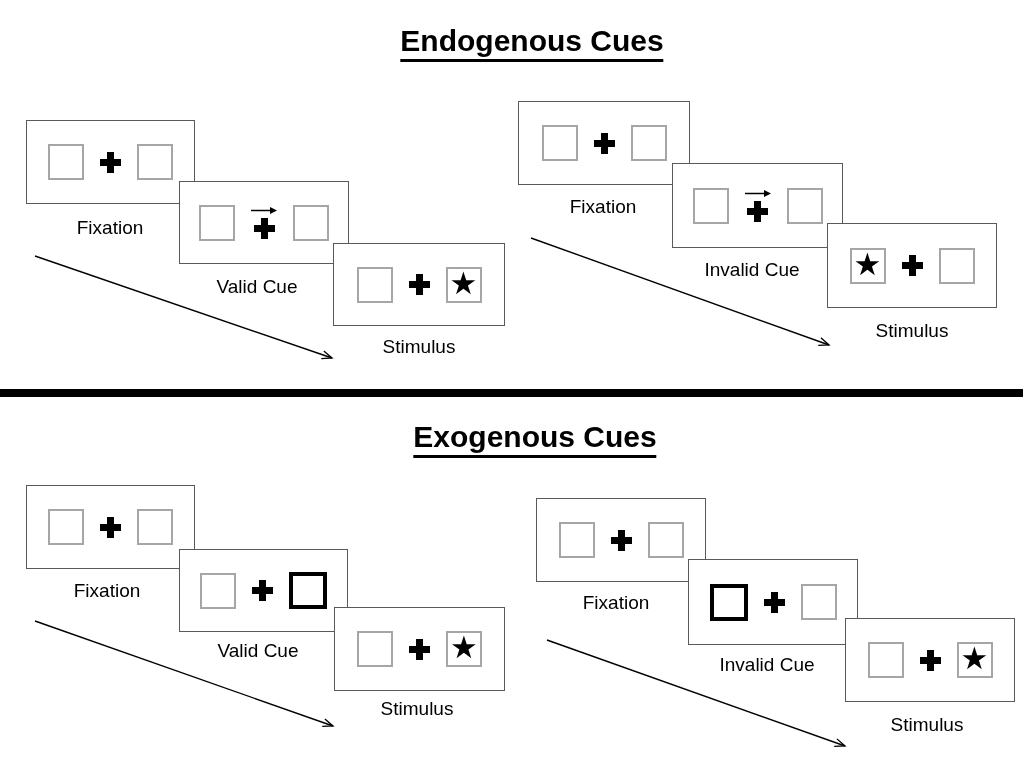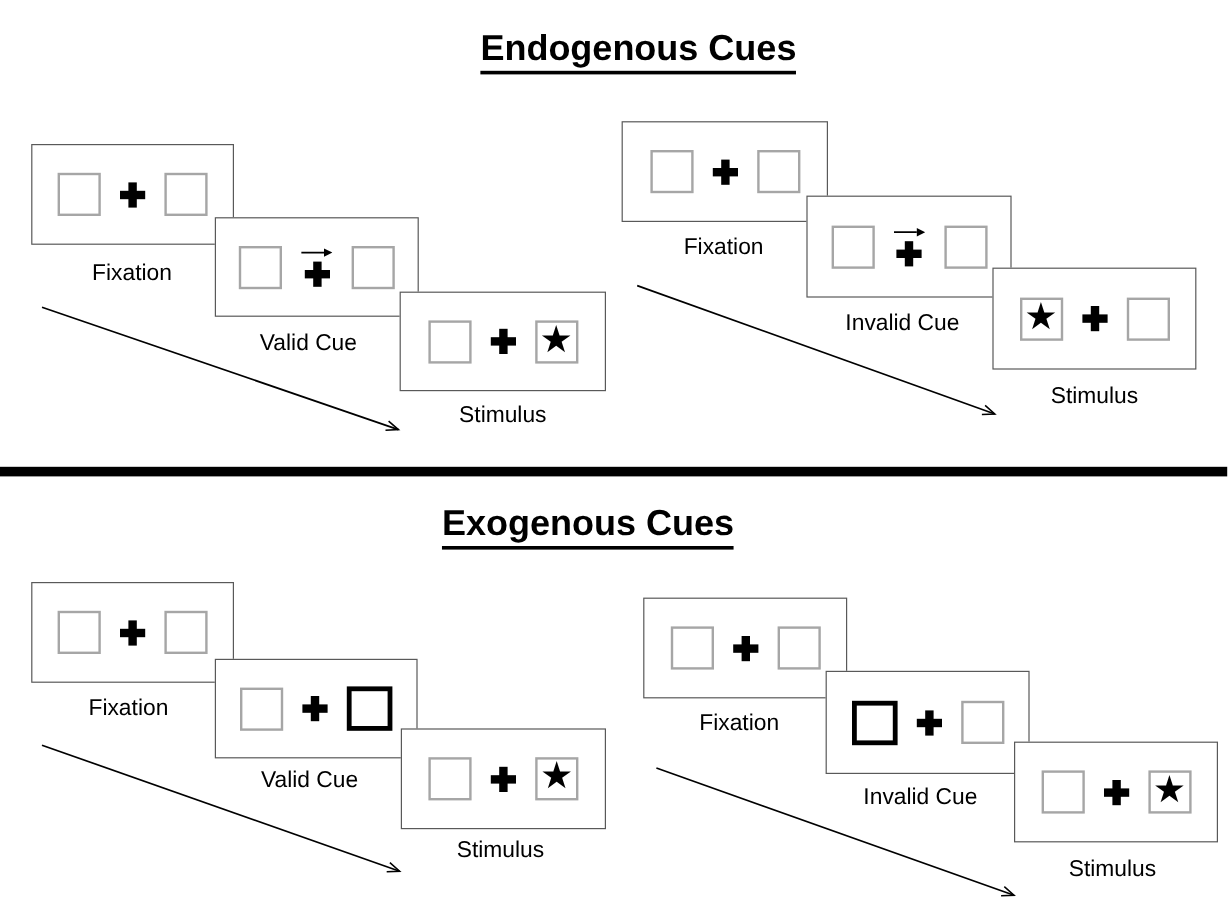--- a/index.html
+++ b/index.html
@@ -111,21 +111,21 @@
     <div class="box">
       <span class="star">★</span>
     </div>
     <span class="plus"></span>
     <div class="box"></div>
   </div>
   <div class="frame-label" style="left:912px;top:320px;">Stimulus</div>
 
   <div class="divider"></div>
 
-  <div class="section-title" style="left:490px;top:420px;">
+  <div class="section-title" style="left:535px;top:420px;">
     <span class="u">Exogenous Cues</span>
   </div>
 
   <div class="panel" style="left:26px;top:485px;width:169px;height:84px;">
     <div class="box"></div>
     <span class="plus"></span>
     <div class="box"></div>
   </div>
   <div class="frame-label" style="left:107px;top:580px;">Fixation</div>
 

